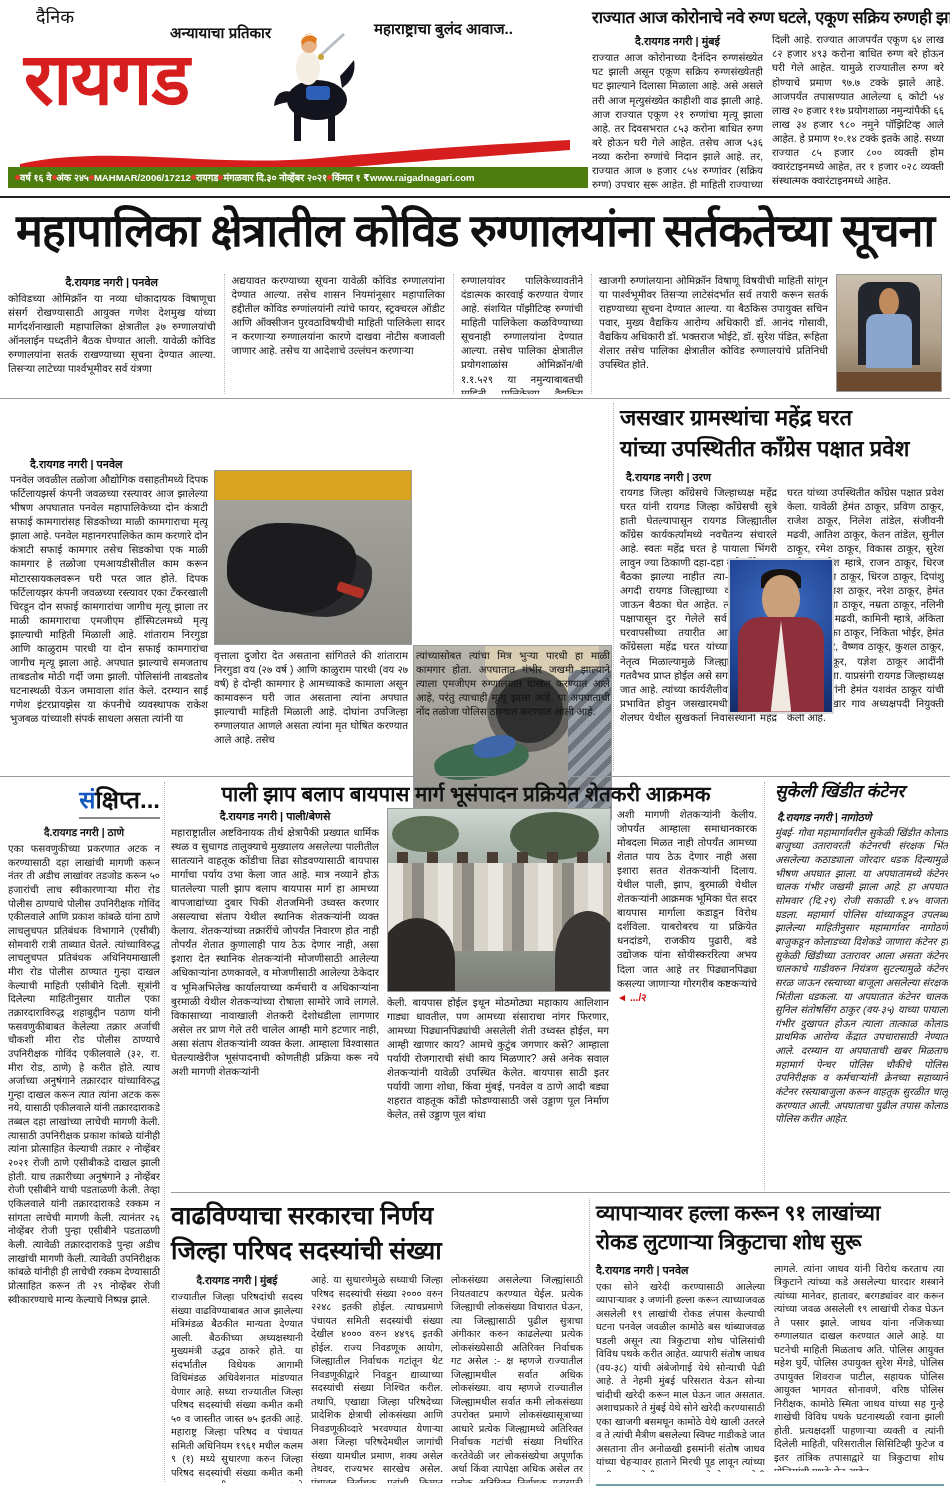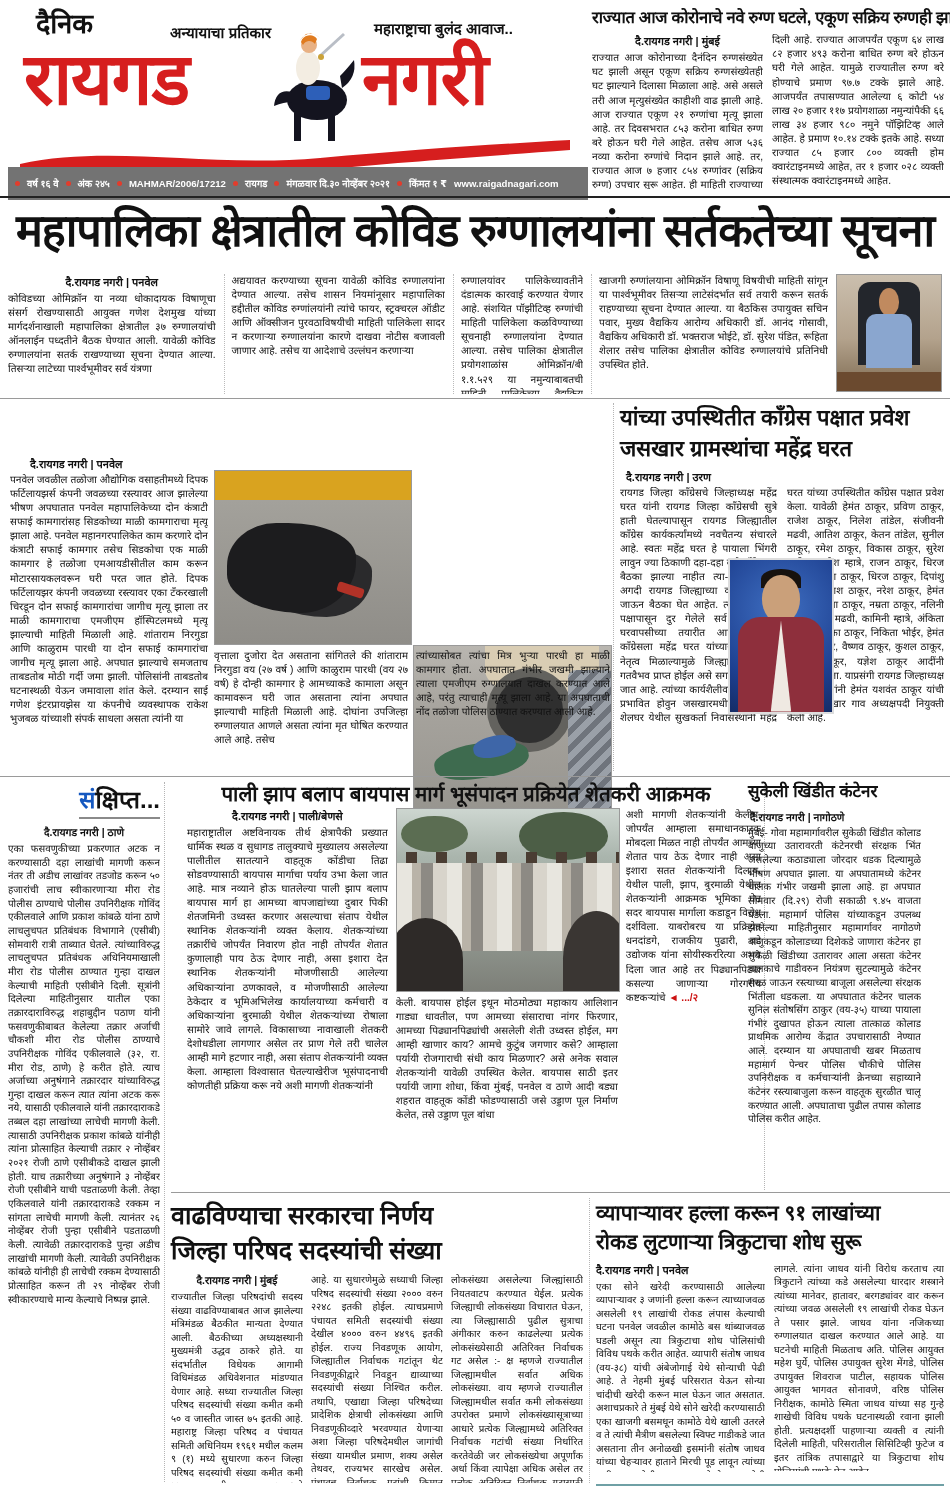--- a/index.html
+++ b/index.html
@@ -6,25 +6,25 @@
   #page{position:relative;width:950px;height:1493px;background:#fff;margin:0 auto;
         font-family:"Liberation Sans","DejaVu Sans",sans-serif;color:#111;overflow:hidden;}
   .abs{position:absolute;}
   .col{font-size:10.2px;line-height:1.38;text-align:justify;overflow:hidden;}
   .byline{font-weight:bold;font-size:11px;text-align:center;margin-bottom:3px;white-space:nowrap;}
   .hline{position:absolute;border-top:1px solid #9a9a9a;}
   .vline{position:absolute;border-left:1px dotted #b5b5b5;}
   .cont{color:#cc1111;font-weight:bold;white-space:nowrap;}
 
   
-  .daily{font-size:27px;font-weight:700;}
+  .daily{font-size:18px;font-weight:400;}
   .tagline{font-size:15px;font-weight:bold;}
   .brand{font-size:72px;line-height:1.25;font-weight:900;color:#d61e1e;letter-spacing:-1px;}
-  .bluebar{display:flex;align-items:center;gap:7px;background:#737373;color:#fff;
-           font-size:9.6px;font-weight:bold;padding:6px 7px;height:21px;white-space:nowrap;}
+  .bluebar{display:flex;align-items:center;background:#4d7c0f;color:#fff;
+           font-size:9.6px;font-weight:bold;padding:0 7px;height:21px;white-space:nowrap;}
   .dot{width:5px;height:5px;border-radius:50%;background:#e23c2c;display:inline-block;flex:0 0 auto;}
   .site{color:#fff;font-weight:bold;}
 
   
   .h-main{font-size:45px;font-weight:900;text-align:center;line-height:1.35;letter-spacing:-1px;}
   .h-cor{font-size:16.5px;font-weight:900;line-height:1.35;letter-spacing:-0.3px;white-space:nowrap;}
   .h-tank{font-size:35px;font-weight:900;line-height:1.35;letter-spacing:-0.5px;white-space:nowrap;}
   .h-cong{font-size:22px;font-weight:900;line-height:1.4;}
   .h-pali{font-size:20.5px;font-weight:900;text-align:center;line-height:1.35;white-space:nowrap;}
   .h-suk{font-size:17px;font-weight:900;line-height:1.45;}
@@ -80,21 +80,20 @@
 
 <div id="page">
 
   <div class="abs" style="left:36px;top:4px;">
     <span class="daily">दैनिक</span>
   </div>
   <div class="abs tagline" style="left:170px;top:22px;">अन्यायाचा प्रतिकार</div>
   <div class="abs tagline" style="left:374px;top:18px;">महाराष्ट्राचा बुलंद आवाज..</div>
 
   <div class="abs brand" style="left:24px;top:34px;">रायगड</div>
-  <div class="abs brand" style="left:362px;top:34px;">नगरी</div>
 
   <div class="abs" style="left:262px;top:18px;">
     <svg class="rider-svg" width="100" height="130" viewBox="0 0 100 130">
       <ellipse cx="55" cy="82" rx="30" ry="20" fill="#14141f"></ellipse>
       <rect x="32" y="95" width="7" height="28" fill="#14141f"></rect>
       <rect x="66" y="95" width="7" height="28" fill="#14141f"></rect>
       <path d="M80,70 Q95,60 92,42 Q84,52 78,58 Z" fill="#14141f"></path>
       <path d="M30,74 Q14,70 12,88 Q22,84 30,84 Z" fill="#14141f"></path>
       <rect x="44" y="68" width="24" height="14" rx="4" fill="#2d5fb8"></rect>
       <ellipse cx="46" cy="50" rx="12" ry="17" fill="#f3ede2"></ellipse>
@@ -177,22 +176,22 @@
   </div>
 
   <div class="abs" style="left:214px;top:649px;width:396px;display:flex;gap:8px;">
     <div class="col" style="width:194px;height:120px;">वृत्ताला दुजोरा देत असताना सांगितले की शांताराम निरगुडा वय (२७ वर्ष ) आणि काळुराम पारधी (वय २७ वर्ष) हे दोन्ही कामगार हे आमच्याकडे कामाला असून कामावरून घरी जात असताना त्यांना अपघात झाल्याची माहिती मिळाली आहे. दोघांना उपजिल्हा रुग्णालयात आणले असता त्यांना मृत घोषित करण्यात आले आहे. तसेच</div>
     <div class="col" style="width:194px;height:120px;">त्यांच्यासोबत त्यांचा मित्र भुऱ्या पारधी हा माळी कामगार होता. अपघातात गंभीर जखमी झाल्याने त्याला एमजीएम रुग्णालयात दाखल करण्यात आले आहे, परंतु त्याचाही मृत्यू झाला आहे. या अपघाताची नोंद तळोजा पोलिस ठाण्यात करण्यात आली आहे.</div>
   </div>
 
   <div class="vline" style="left:613px;top:403px;height:368px;"></div>
 
   <div class="abs" style="left:620px;top:403px;width:324px;">
+    <div class="h-cong">जसखार ग्रामस्थांचा महेंद्र घरत</div>
     <div class="h-cong">यांच्या उपस्थितीत काँग्रेस पक्षात प्रवेश</div>
-    <div class="h-cong">जसखार ग्रामस्थांचा महेंद्र घरत</div>
     <div class="byline" style="text-align:left;margin:4px 0 2px 6px;">दै.रायगड नगरी | उरण</div>
     <div style="position:relative;height:290px;overflow:hidden;">
       <div class="col" style="column-count:2;column-gap:10px;height:290px;">रायगड जिल्हा काँग्रेसचे जिल्हाध्यक्ष महेंद्र घरत यांनी रायगड जिल्हा काँग्रेसची सुत्रे हाती घेतल्यापासून रायगड जिल्ह्यातील काँग्रेस कार्यकर्त्यांमध्ये नवचैतन्य संचारले आहे. स्वतः महेंद्र घरत हे पायाला भिंगरी लावुन ज्या ठिकाणी दहा-दहा वर्ष काँग्रेसच्या बैठका झाल्या नाहीत त्या-त्या ठिकाणी अगदी रायगड जिल्ह्याच्या कानाकोपऱ्यात जाऊन बैठका घेत आहेत. त्यामुळे काँग्रेस पक्षापासून दुर गेलेले सर्व काँग्रेसवासी घरवापसीच्या तयारीत आहेत. रायगड काँग्रेसला महेंद्र घरत यांच्यासारखे खंबीर नेतृत्व मिळाल्यामुळे जिल्ह्यात काँग्रेसला गतवैभव प्राप्त होईल असे सगळीकडे बोलले जात आहे. त्यांच्या कार्यशैलीवर व नेतृत्वावर प्रभावित होवुन जसखारमधील ग्रामस्थांनी शेलघर येथील सुखकर्ता निवासस्थानी महेंद्र घरत यांच्या उपस्थितीत काँग्रेस पक्षात प्रवेश केला. यावेळी हेमंत ठाकूर, प्रविण ठाकूर, राजेश ठाकूर, निलेश तांडेल, संजीवनी मढवी, आतिश ठाकूर, केतन तांडेल, सुनील ठाकूर, रमेश ठाकूर, विकास ठाकूर, सुरेश पाटील, राजेश म्हात्रे, राजन ठाकूर, धिरज म्हात्रे, प्रथमेश ठाकूर, धिरज ठाकूर, दिपांशु ठाकूर, आकाश ठाकूर, नरेश ठाकूर, हेमंत ठाकूर, शैलजा ठाकूर, नम्रता ठाकूर, नलिनी ठाकूर, पूजा मढवी, कामिनी म्हात्रे, अंकिता ठाकूर, कृतिका ठाकूर, निकिता भोईर, हेमंत पांडुरंग ठाकूर, वैष्णव ठाकूर, कुशल ठाकूर, निखील ठाकूर, यज्ञेश ठाकूर आदींनी पक्षप्रवेश केला. याप्रसंगी रायगड जिल्हाध्यक्ष महेंद्र घरत यांनी हेमंत यशवंत ठाकूर यांची काँग्रेस जसखार गाव अध्यक्षपदी नियुक्ती केली आहे.</div>
       <div class="photo pg" style="position:absolute;left:108px;top:72px;width:102px;height:152px;">
         <div class="pg-hair"></div>
           <div class="pg-head"></div>
           <div class="pg-jacket"></div>
           <div class="pg-kurta"></div>
       </div>
     </div>
@@ -206,21 +205,21 @@
     </div>
     <div class="byline" style="margin-top:6px;font-size:10.5px;">दै.रायगड नगरी | ठाणे</div>
     <div class="col" style="font-size:9.9px;height:580px;">एका फसवणुकीच्या प्रकरणात अटक न करण्यासाठी दहा लाखांची मागणी करून नंतर ती अडीच लाखांवर तडजोड करून ५० हजारांची लाच स्वीकारणाऱ्या मीरा रोड पोलीस ठाण्याचे पोलीस उपनिरीक्षक गोविंद एकीलवाले आणि प्रकाश कांबळे यांना ठाणे लाचलुचपत प्रतिबंधक विभागाने (एसीबी) सोमवारी रात्री ताब्यात घेतले. त्यांच्याविरुद्ध लाचलुचपत प्रतिबंधक अधिनियमाखाली मीरा रोड पोलीस ठाण्यात गुन्हा दाखल केल्याची माहिती एसीबीने दिली. सूत्रांनी दिलेल्या माहितीनुसार यातील एका तक्रारदाराविरुद्ध शहाबुद्दीन पठाण यांनी फसवणुकीबाबत केलेल्या तक्रार अर्जाची चौकशी मीरा रोड पोलीस ठाण्याचे उपनिरीक्षक गोविंद एकीलवाले (३२, रा. मीरा रोड, ठाणे) हे करीत होते. त्याच अर्जाच्या अनुषंगाने तक्रारदार यांच्याविरुद्ध गुन्हा दाखल करून त्यात त्यांना अटक करू नये, यासाठी एकीलवाले यांनी तक्रारदाराकडे तब्बल दहा लाखांच्या लाचेची मागणी केली. त्यासाठी उपनिरीक्षक प्रकाश कांबळे यांनीही त्यांना प्रोत्साहित केल्याची तक्रार २ नोव्हेंबर २०२१ रोजी ठाणे एसीबीकडे दाखल झाली होती. याच तक्रारीच्या अनुषंगाने ३ नोव्हेंबर रोजी एसीबीने याची पडताळणी केली. तेव्हा एकिलवाले यांनी तक्रारदाराकडे रक्कम न सांगता लाचेची मागणी केली. त्यानंतर २६ नोव्हेंबर रोजी पुन्हा एसीबीने पडताळणी केली. त्यावेळी तक्रारदाराकडे पुन्हा अडीच लाखांची मागणी केली. त्यावेळी उपनिरीक्षक कांबळे यांनीही ही लाचेची रक्कम देण्यासाठी प्रोत्साहित करून ती २९ नोव्हेंबर रोजी स्वीकारण्याचे मान्य केल्याचे निष्पन्न झाले.</div>
   </div>
 
   <div class="vline" style="left:164px;top:782px;height:700px;"></div>
 
   <div class="abs" style="left:171px;top:780px;width:590px;">
     <div class="h-pali">पाली झाप बलाप बायपास मार्ग भूसंपादन प्रक्रियेत शेतकरी आक्रमक</div>
     <div style="display:flex;gap:8px;">
-      <div style="width:208px;margin-left:16px;">
+      <div style="width:208px;">
         <div class="byline">दै.रायगड नगरी | पाली/बेणसे</div>
         <div class="col" style="height:318px;">महाराष्ट्रातील अष्टविनायक तीर्थ क्षेत्रापैकी प्रख्यात धार्मिक स्थळ व सुधागड तालुक्याचे मुख्यालय असलेल्या पालीतील सातत्याने वाहतूक कोंडीचा तिढा सोडवण्यासाठी बायपास मार्गाचा पर्याय उभा केला जात आहे. मात्र नव्याने होऊ घातलेल्या पाली झाप बलाप बायपास मार्ग हा आमच्या बापजाद्यांच्या दुबार पिकी शेतजमिनी उध्वस्त करणार असल्याचा संताप येथील स्थानिक शेतकऱ्यांनी व्यक्त केलाय. शेतकऱ्यांच्या तक्रारींचे जोपर्यंत निवारण होत नाही तोपर्यंत शेतात कुणालाही पाय ठेऊ देणार नाही, असा इशारा देत स्थानिक शेतकऱ्यांनी मोजणीसाठी आलेल्या अधिकाऱ्यांना ठणकावले, व मोजणीसाठी आलेल्या ठेकेदार व भूमिअभिलेख कार्यालयाच्या कर्मचारी व अधिकाऱ्यांना बुरमाळी येथील शेतकऱ्यांच्या रोषाला सामोरे जावे लागले. विकासाच्या नावाखाली शेतकरी देशोधडीला लागणार असेल तर प्राण गेले तरी चालेल आम्ही मागे हटणार नाही, असा संताप शेतकऱ्यांनी व्यक्त केला. आम्हाला विश्वासात घेतल्याखेरीज भूसंपादनाची कोणतीही प्रक्रिया करू नये अशी मागणी शेतकऱ्यांनी</div>
       </div>
       <div style="width:222px;">
         <div class="photo pp" style="width:222px;height:182px;">
           <div class="pp-tree2"></div>
             <div class="pp-tree"></div>
             <div class="pp-heads"></div>
             <div class="pp-crowd"></div>
             <div class="pp-fg"></div>
@@ -232,21 +231,21 @@
         <div class="col" style="height:318px;">
           <span>अशी मागणी शेतकऱ्यांनी केलीय. जोपर्यंत आम्हाला समाधानकारक मोबदला मिळत नाही तोपर्यंत आमच्या शेतात पाय ठेऊ देणार नाही असा इशारा सतत शेतकऱ्यांनी दिलाय. येथील पाली, झाप, बुरमाळी येथील शेतकऱ्यांनी आक्रमक भूमिका घेत सदर बायपास मार्गाला कडाडून विरोध दर्शविला. याबरोबरच या प्रक्रियेत धनदांडगे, राजकीय पुढारी, बडे उद्योजक यांना सोयीस्कररित्या अभय दिला जात आहे तर पिढ्यानपिढ्या कसल्या जाणाऱ्या गोरगरीब कष्टकऱ्यांचे</span>
           <span class="cont"><span>◄</span><span> .../२</span></span>
         </div>
       </div>
     </div>
   </div>
 
   <div class="vline" style="left:764px;top:782px;height:408px;"></div>
 
-  <div class="abs" style="left:748px;top:780px;width:173px;">
+  <div class="abs" style="left:775px;top:780px;width:173px;font-style:italic;">
     <div class="h-suk">सुकेली खिंडीत कंटेनर</div>
     <div class="byline" style="text-align:left;margin:5px 0 2px 2px;font-size:10.5px;">दै.रायगड नगरी | नागोठणे</div>
     <div class="col" style="font-size:9.9px;height:330px;">मुंबई- गोवा महामार्गावरील सुकेळी खिंडीत कोलाड बाजुच्या उतारावरती कंटेनरची संरक्षक भिंत असलेल्या कठाड्याला जोरदार धडक दिल्यामुळे भीषण अपघात झाला. या अपघातामध्ये कंटेनर चालक गंभीर जखमी झाला आहे. हा अपघात सोमवार (दि.२९) रोजी सकाळी ९.४५ वाजता घडला. महामार्ग पोलिस यांच्याकडून उपलब्ध झालेल्या माहितीनुसार महामार्गावर नागोठणे बाजुकडून कोलाडच्या दिशेकडे जाणारा कंटेनर हा सुकेळी खिंडीच्या उतारावर आला असता कंटेनर चालकाचे गाडीवरुन नियंत्रण सुटल्यामुळे कंटेनर सरळ जाऊन रस्त्याच्या बाजूला असलेल्या संरक्षक भिंतीला धडकला. या अपघातात कंटेनर चालक सुनिल संतोषसिंग ठाकुर (वय-३५) याच्या पायाला गंभीर दुखापत होऊन त्याला तात्काळ कोलाड प्राथमिक आरोग्य केंद्रात उपचारासाठी नेण्यात आले. दरम्यान या अपघाताची खबर मिळताच महामार्ग पेन्चर पोलिस चौकीचे पोलिस उपनिरीक्षक व कर्मचाऱ्यांनी क्रेनच्या सहाय्याने कंटेनर रस्त्याबाजुला करून वाहतूक सुरळीत चालू करण्यात आली. अपघाताचा पुढील तपास कोलाड पोलिस करीत आहेत.</div>
   </div>
 
   <div class="hline" style="left:171px;top:1192px;width:779px;"></div>
 
   <div class="abs" style="left:171px;top:1198px;width:414px;">
     <div class="h-zp">वाढविण्याचा सरकारचा निर्णय</div>
     <div class="h-zp">जिल्हा परिषद सदस्यांची संख्या</div>

